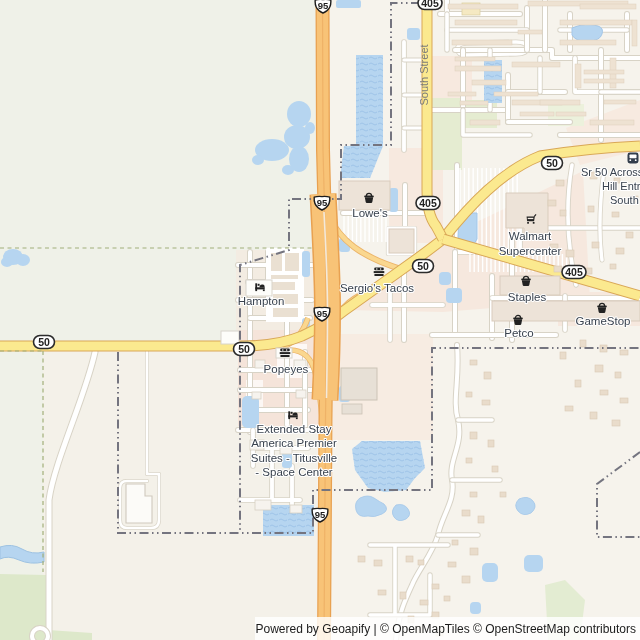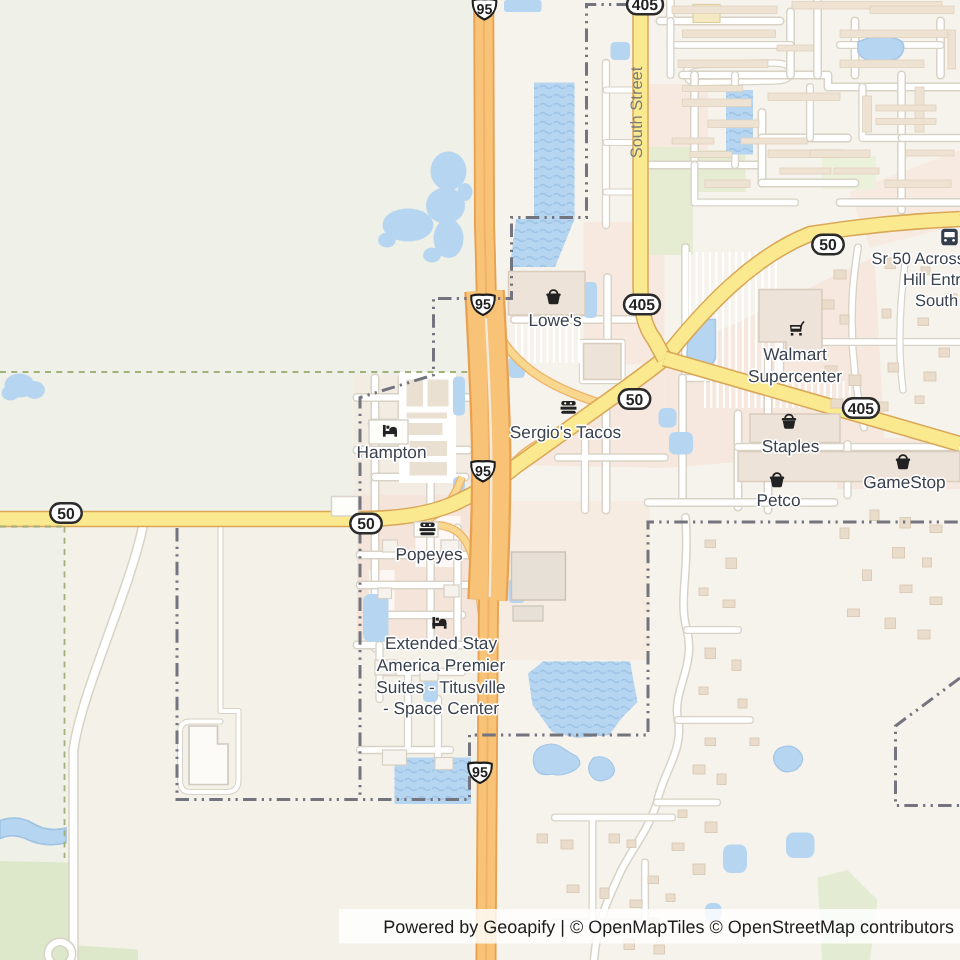--- a/index.html
+++ b/index.html
@@ -1,18 +1,18 @@
 <!DOCTYPE html>
 <html><head><meta charset="utf-8">
 <style>
 html,body{margin:0;padding:0;width:640px;height:640px;overflow:hidden;background:#f6f3ec}
 #map{position:relative;width:640px;height:640px;font-family:"Liberation Sans",sans-serif}
 svg{display:block}
-.attr{position:absolute;right:0;bottom:11px;height:23px;background:rgba(255,255,255,.82);
-font-family:"Liberation Sans",sans-serif;font-size:12px;color:#1c1c1c;display:flex;align-items:center;padding:0 4px 0 29px;white-space:nowrap}
+.attr{position:absolute;right:0;bottom:0;height:23px;background:rgba(255,255,255,.82);
+font-family:"Liberation Sans",sans-serif;font-size:12px;color:#1c1c1c;display:flex;align-items:center;padding:0 4px 0 0;white-space:nowrap}
 </style></head><body>
 <div id="map">
 <svg width="640" height="640" viewBox="0 0 640 640">
 <defs>
 <pattern id="marsh" width="9" height="6" patternUnits="userSpaceOnUse">
  <path d="M0,4 q2,-2 4,0 q2,2 4,0" fill="none" stroke="#9cc2e6" stroke-width="0.9"></path>
 </pattern>
 </defs>
 
 <rect x="0" y="0" width="640" height="640" fill="#f6f3ec"></rect>

